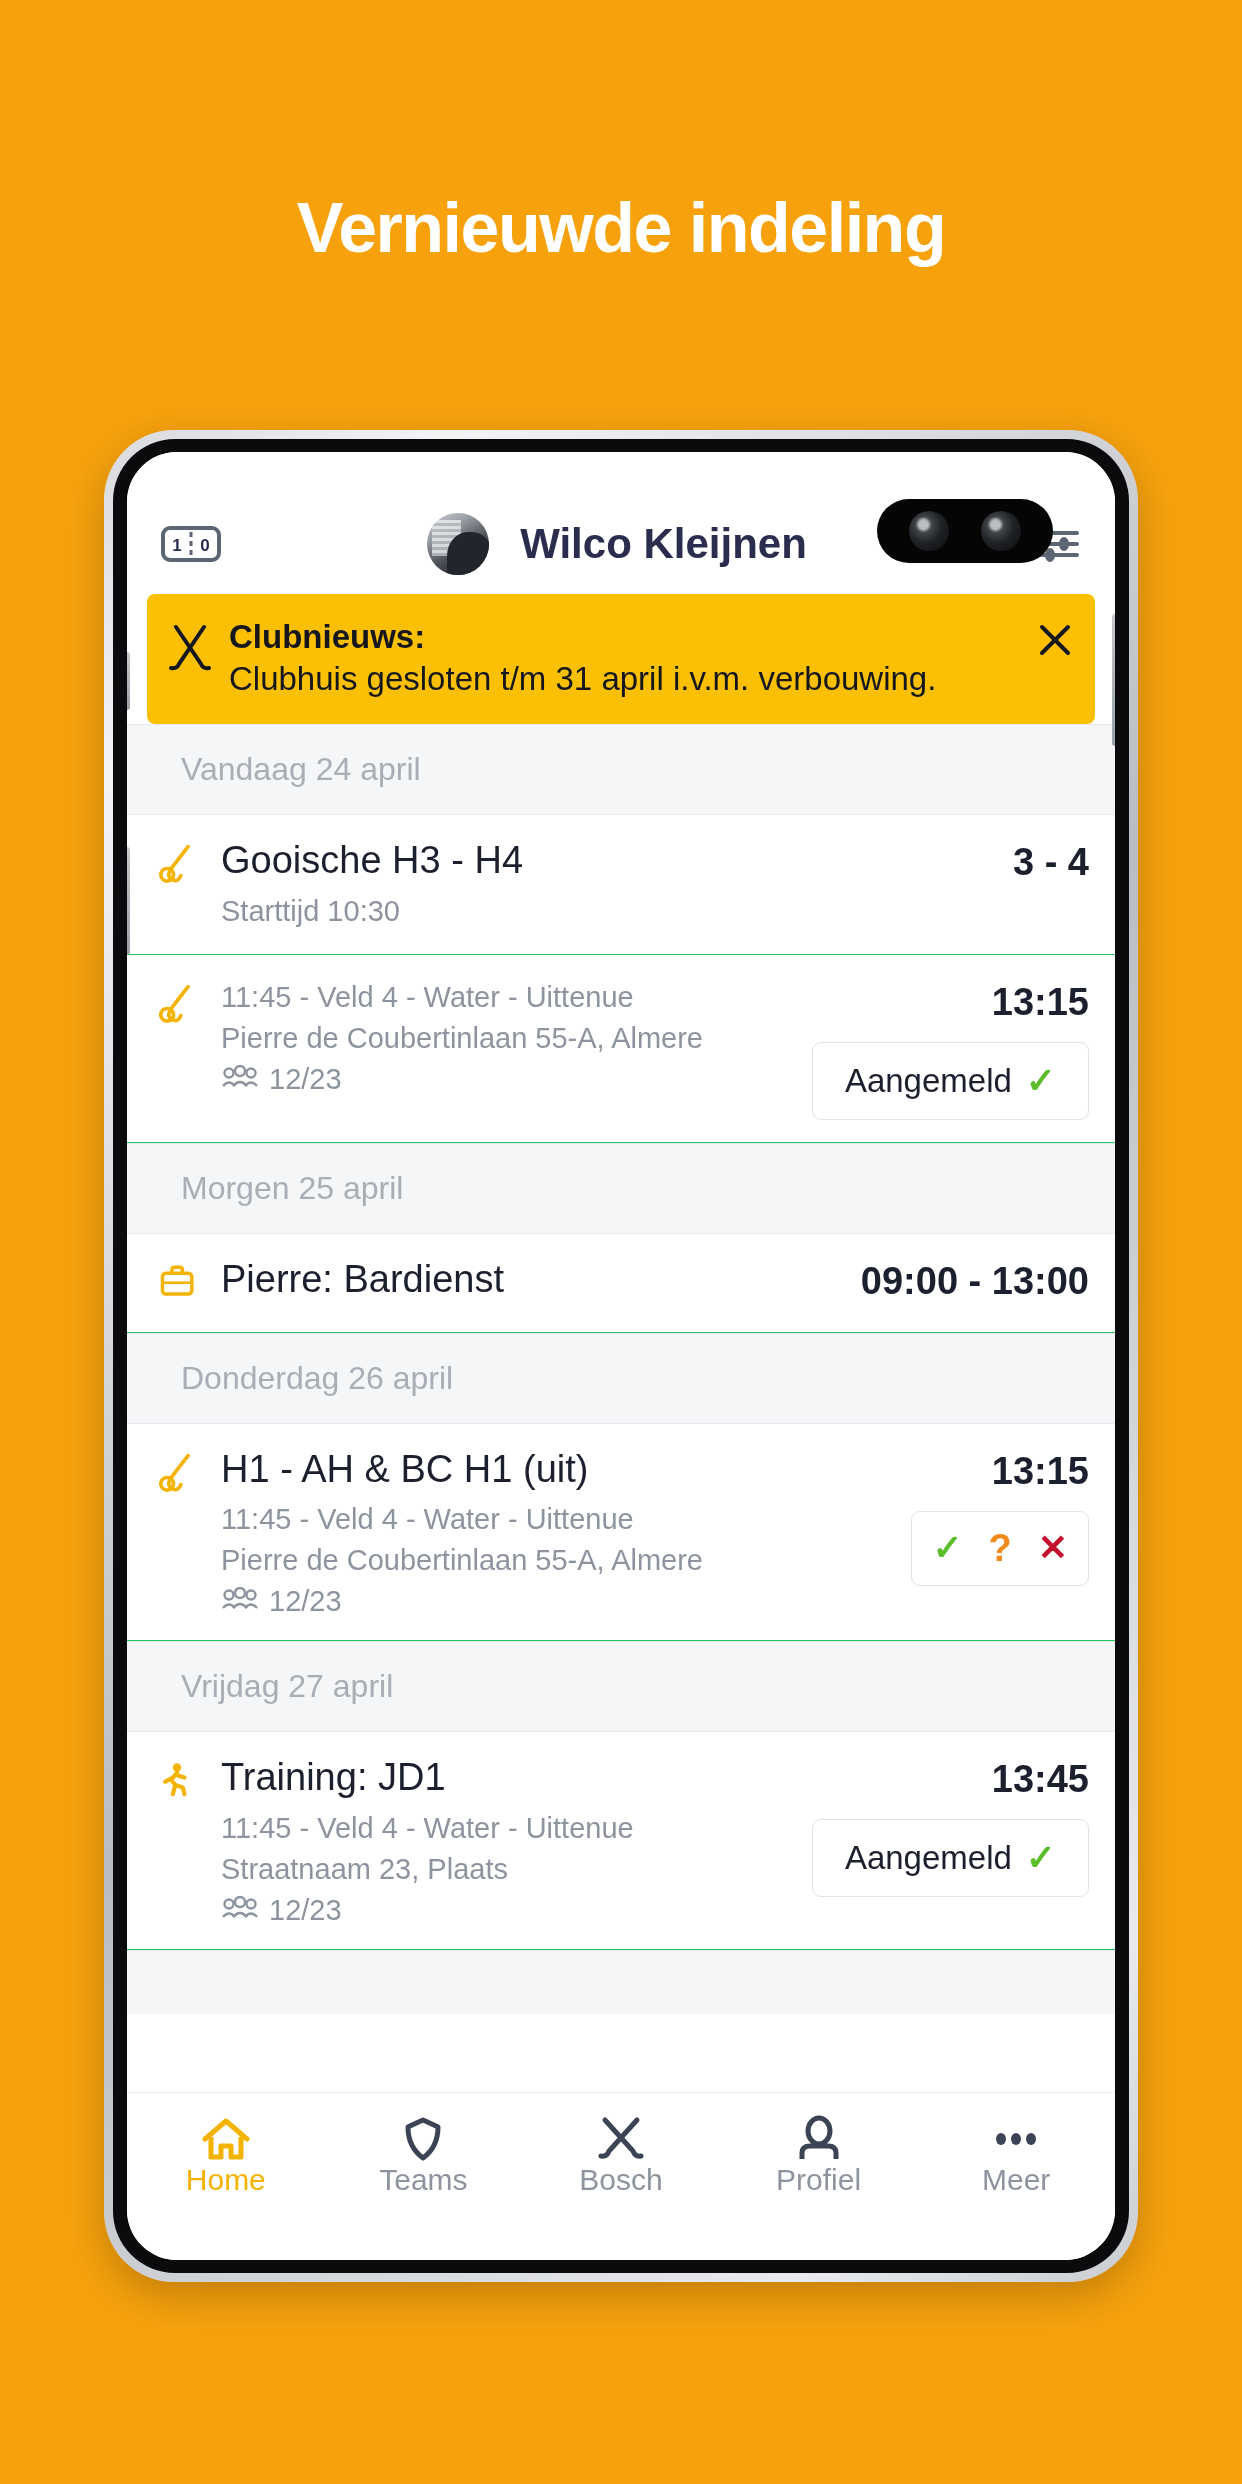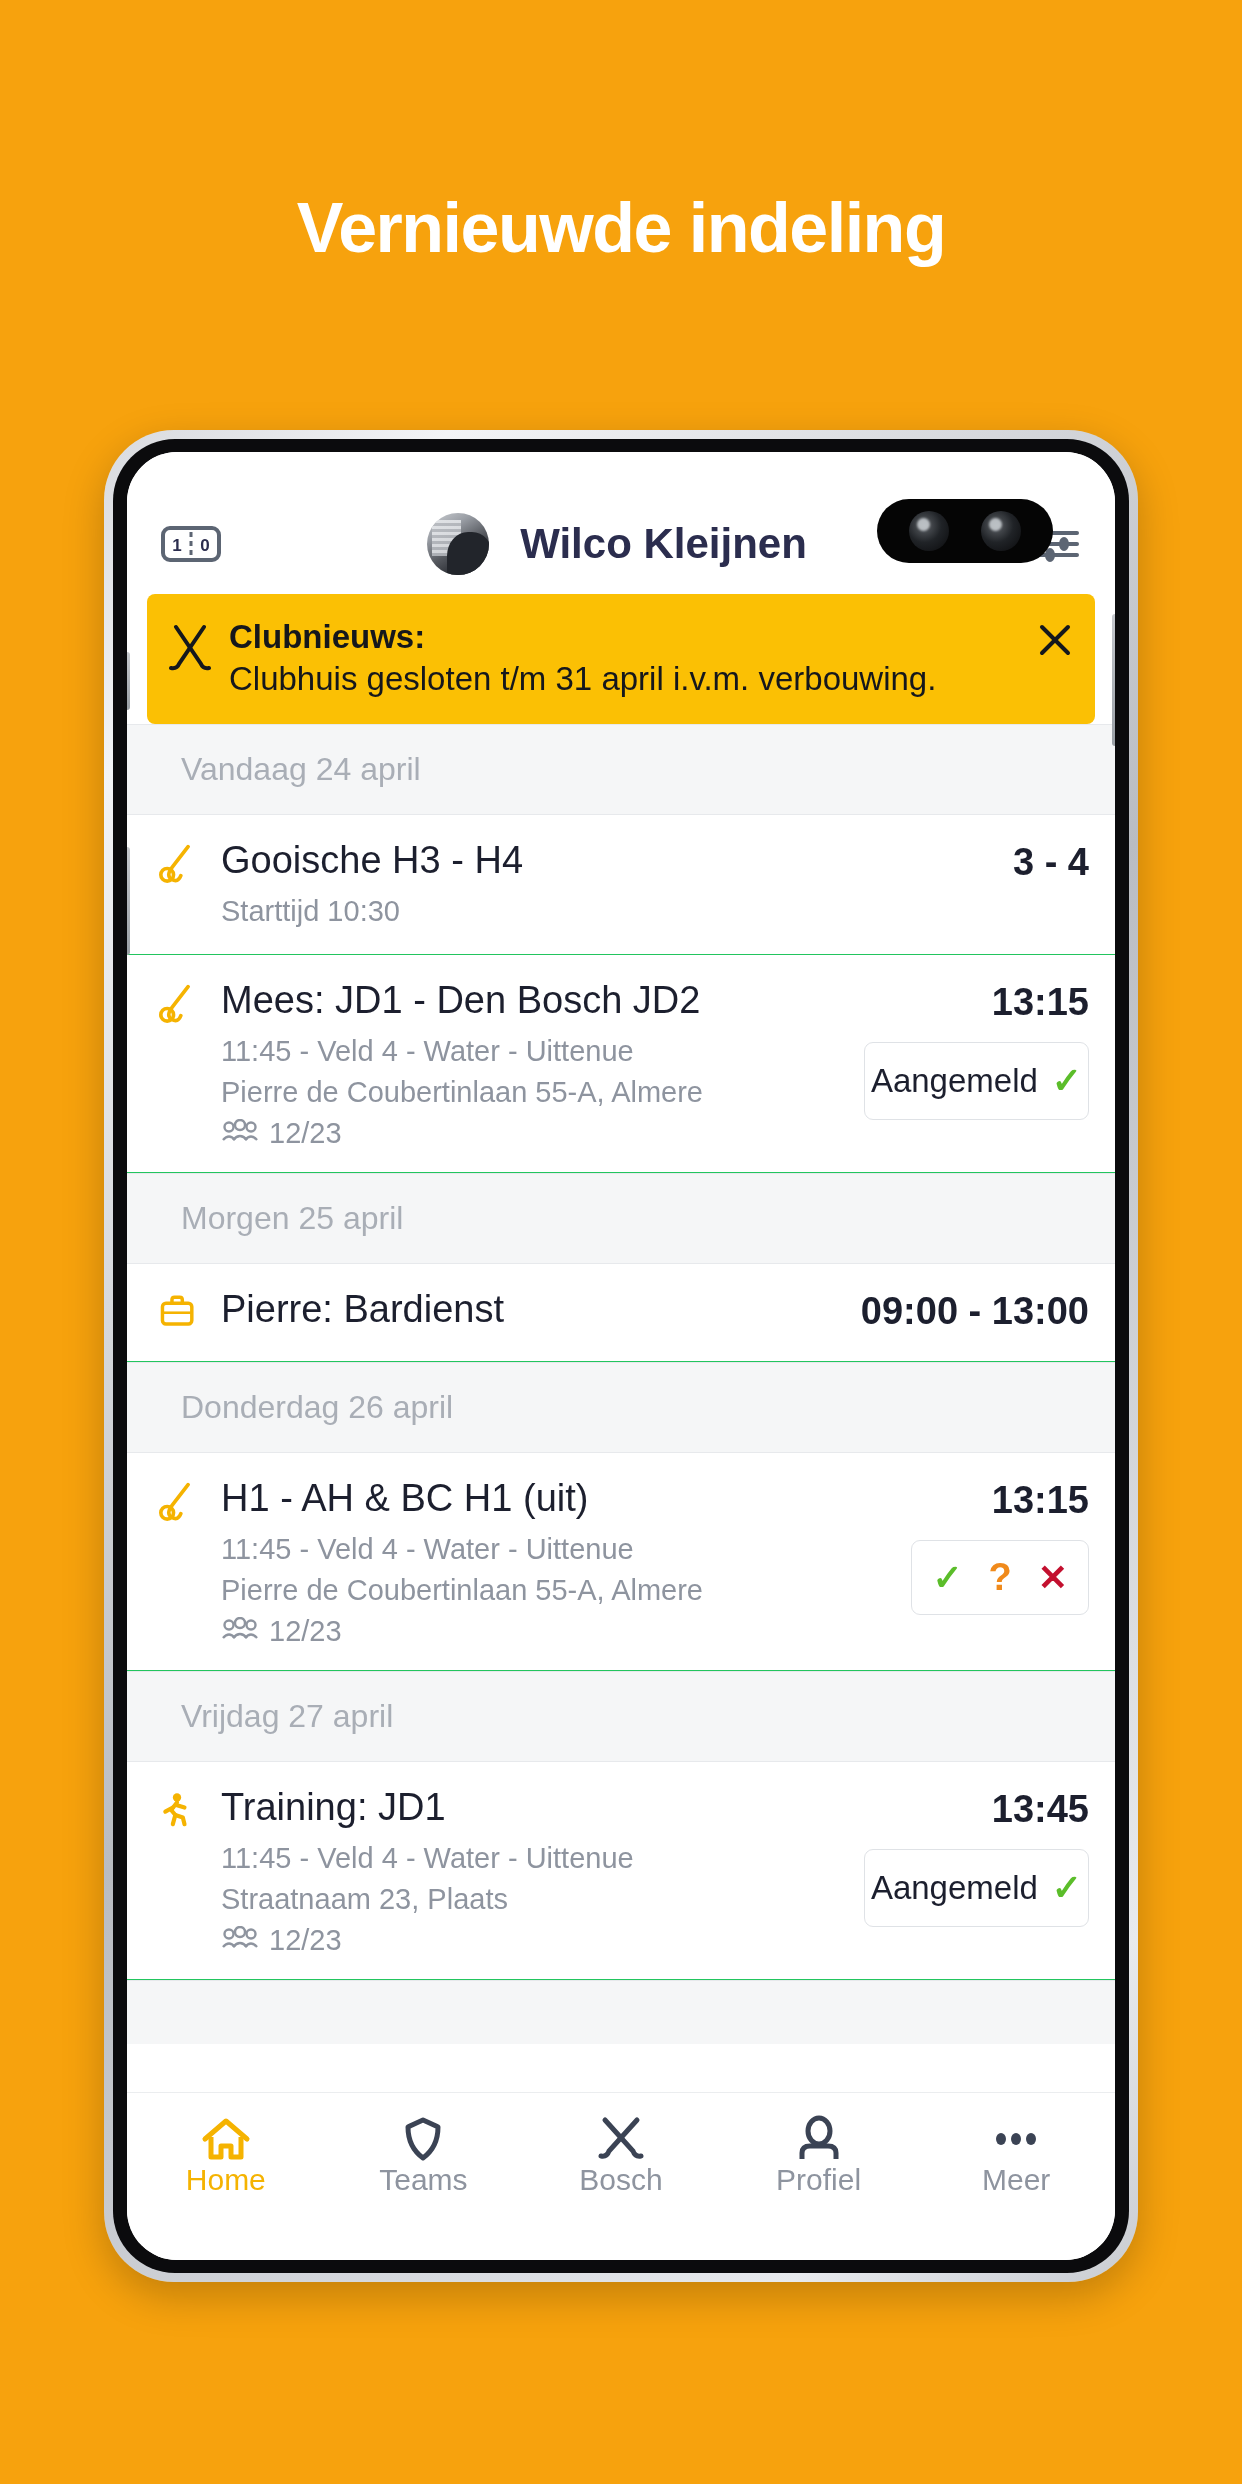--- a/index.html
+++ b/index.html
@@ -149,21 +149,21 @@
   }
   .ev-sub { font-size:29px; color:#8e949f; line-height:1.42; white-space:nowrap; }
   .ev-att { display:flex; align-items:center; gap:10px; font-size:29px; color:#8e949f; margin-top:4px; }
   .ev-right {
     flex:0 0 auto; display:flex; flex-direction:column; align-items:flex-end;
     gap:18px; padding-top:4px; min-width:215px;
   }
   .ev-time { font-size:38px; font-weight:bold; color:#1c1f2e; white-space:nowrap; }
   .pill {
     border:1px solid #dfe2e6; border-radius:9px; background:#fff;
-    padding:17px 6px; display:flex; align-items:center; gap:14px;
+    padding:17px 32px; display:flex; align-items:center; gap:14px;
     font-size:33px; color:#1c1f2e; white-space:nowrap;
   }
   .pill.compact { padding:15px 20px; gap:26px; font-size:36px; }
   .chk { color:#5bbd2a; font-size:36px; font-weight:bold; }
   .qmk { color:#F08A1B; font-size:38px; font-weight:bold; }
   .crs { color:#C3102F; font-size:36px; font-weight:bold; }
   .filler { height:64px; background:#f5f6f7; border-top:1px solid #e7e9ec; }
 
   
   .tabbar {
@@ -262,21 +262,20 @@
         </div>
 
         <div class="event">
           <span class="ev-icon">
             <svg viewBox="0 0 48 44" width="44" height="40">
               <path d="M34 4 L17 26 q-8 10 -1 14 q7 4 10 -4" fill="none" stroke="#F5B301" stroke-width="4" stroke-linecap="round"></path>
               <circle cx="11" cy="35" r="7" fill="none" stroke="#F5B301" stroke-width="4"></circle>
             </svg>
           </span>
           <div class="ev-main">
-            <div class="ev-title">Mees: JD1 - Den Bosch JD2</div>
             <div class="ev-sub">11:45 - Veld 4 - Water - Uittenue</div>
             <div class="ev-sub">Pierre de Coubertinlaan 55-A, Almere</div>
             <div class="ev-att">
               <span>
                 <svg viewBox="0 0 38 24" width="38" height="24">
                   <circle cx="8" cy="8" r="4.5" fill="none" stroke="#8E949F" stroke-width="2.4"></circle>
                   <circle cx="19" cy="6" r="5" fill="none" stroke="#8E949F" stroke-width="2.4"></circle>
                   <circle cx="30" cy="8" r="4.5" fill="none" stroke="#8E949F" stroke-width="2.4"></circle>
                   <path d="M2 21 q6 -7 12 0" fill="none" stroke="#8E949F" stroke-width="2.4"></path>
                   <path d="M12 21 q7 -8 14 0" fill="none" stroke="#8E949F" stroke-width="2.4"></path>

